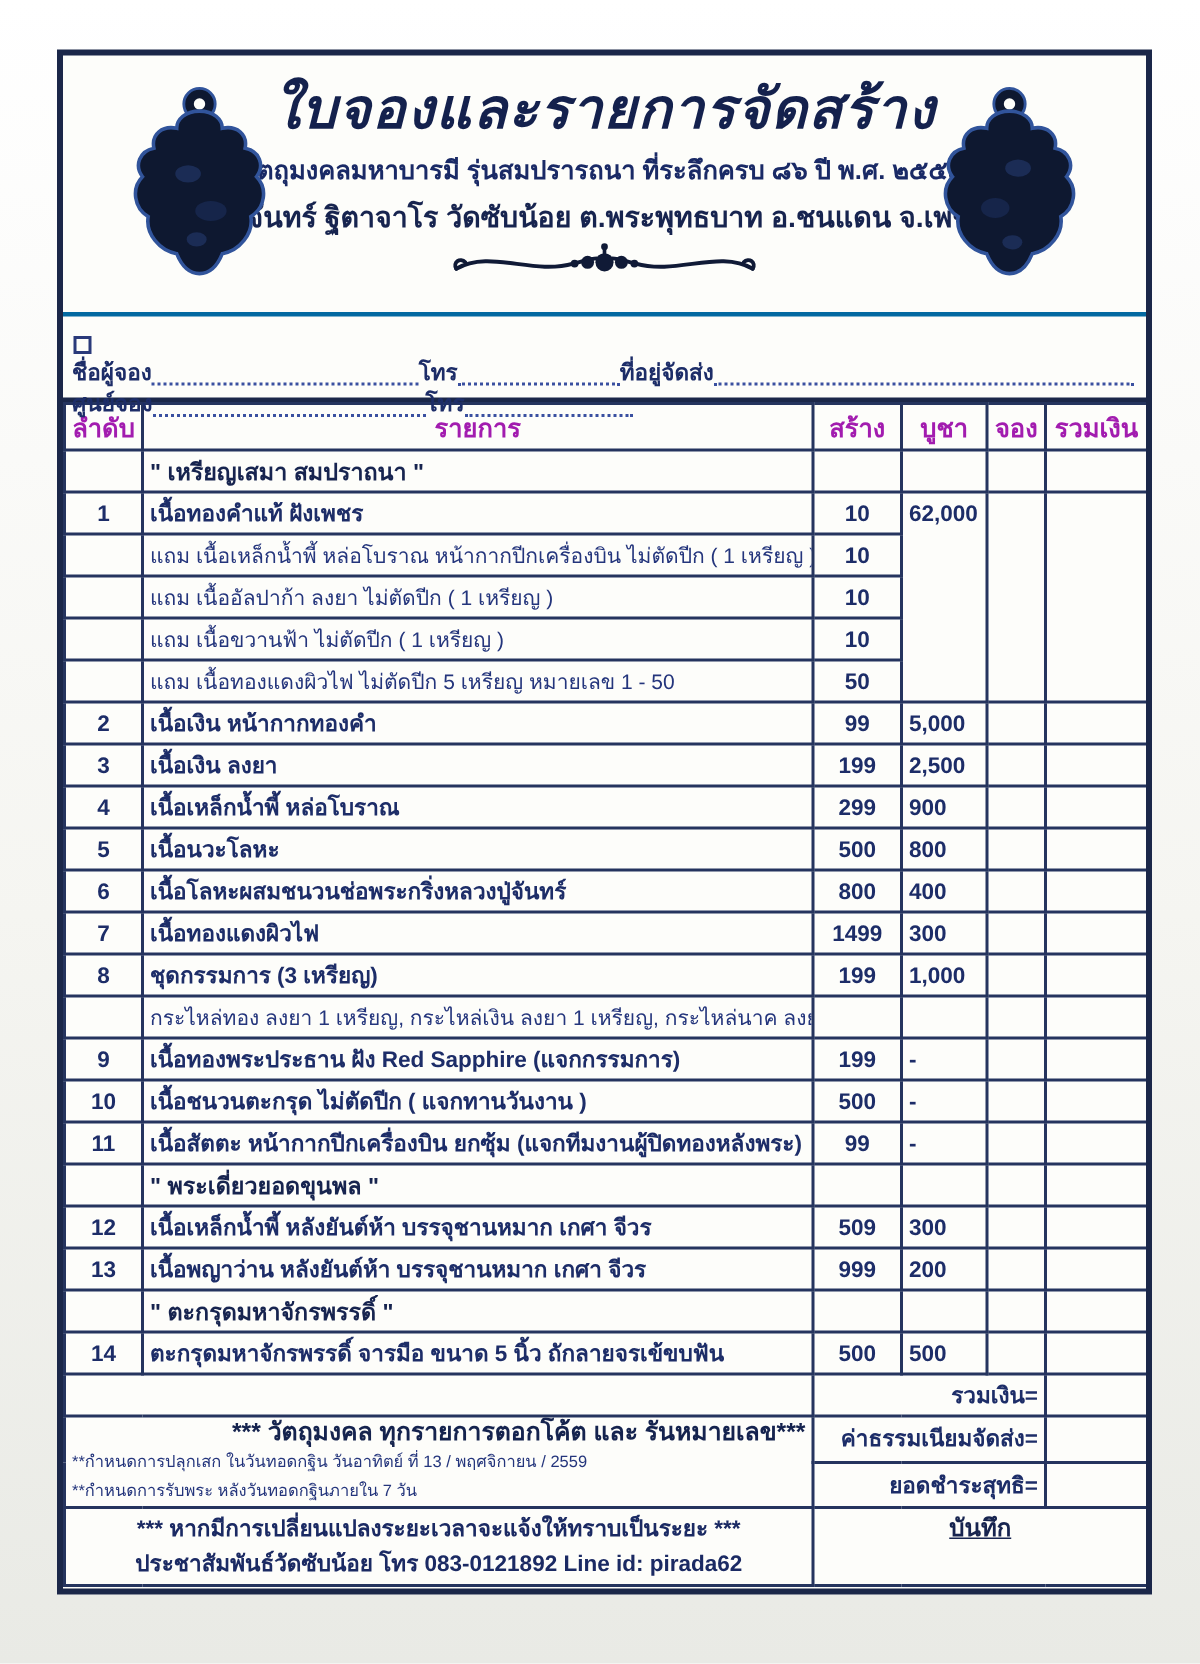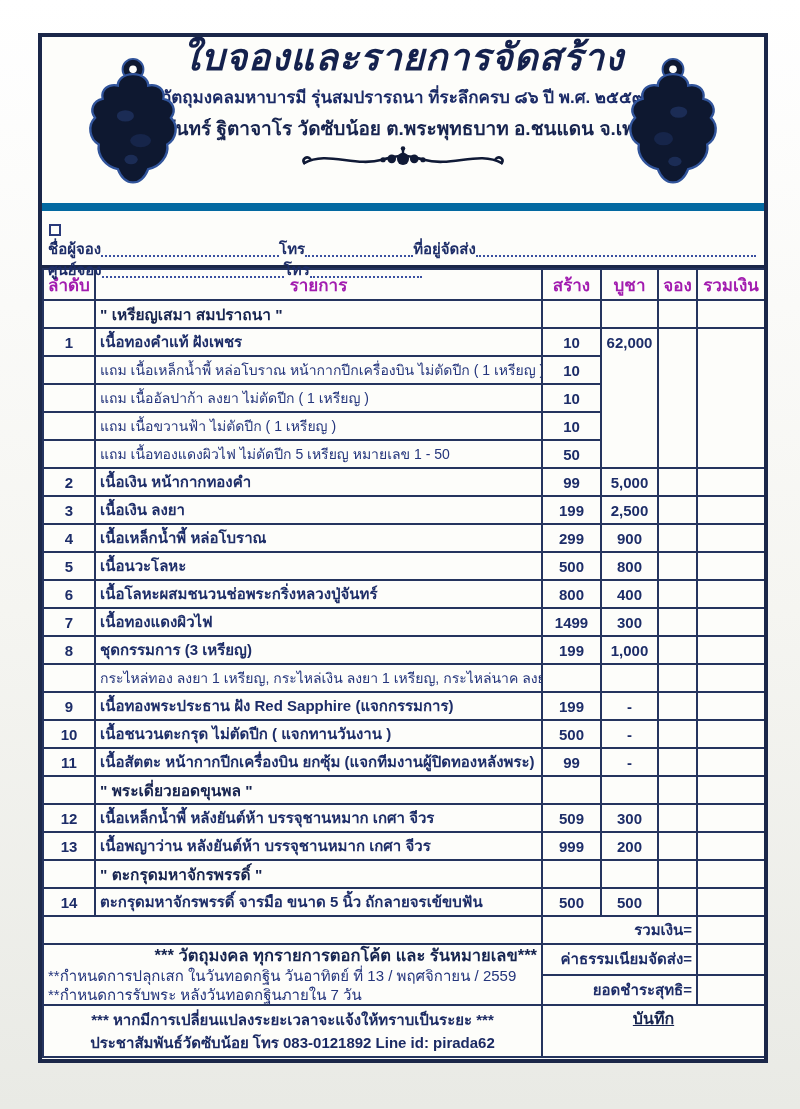--- a/index.html
+++ b/index.html
@@ -20,23 +20,23 @@
     width: 730px; height: 1030px;
     border: 4px solid #1b2749;
     background: #fdfdfa;
     overflow: hidden;
   }
 
   
   .header {
     position: relative;
     height: 174px;
-    border-bottom: 8px solid #0369a1;
+    border-bottom: 3px solid #0369a1;
     text-align: center;
-    padding-top: 2px;
+    padding-top: 18px;
   }
   .amulet { position: absolute; top: 20px; width: 118px; height: 152px; }
   .amulet.left  { left: 32px; }
   .amulet.right { right: 32px; }
 
   .doc-title {
     font-family: "Liberation Serif", serif;
     font-style: italic;
     font-weight: bold;
     font-size: 37px;
@@ -92,42 +92,42 @@
     font-weight: bold;
     color: #a21caf;
     text-align: center;
     background: #fdfdfa;
   }
   table.order tbody td { height: 28px; font-size: 15px; color: #1d2d68; }
 
   td.c-no     { text-align: center; font-weight: bold; }
   td.c-item   { text-align: left; padding-left: 7px; font-weight: bold; }
   td.c-create { text-align: center; font-weight: bold; }
-  td.c-price  { text-align: center; font-weight: bold; }
+  td.c-price  { text-align: left; font-weight: bold; }
 
   tr.section td.c-item { font-weight: bold; font-size: 15.5px; color: #17244f; }
   tr.bonus td.c-item, tr.detail td.c-item {
     font-weight: normal; font-size: 14px; color: #24357c;
   }
   
   tr.bonus td.c-price, tr.bonus td.c-reserve, tr.bonus td.c-total { border-top-style: hidden; }
 
   
   tr.sum-row td { height: 30px; }
   td.blank-left { border-left-style: hidden; }
   td.sum-label {
     text-align: right; font-weight: bold; font-size: 16px; color: #17244f;
     padding-right: 5px;
   }
   td.sum-val { background: #fdfdfa; }
   td.notes-cell {
     vertical-align: top; padding: 2px 6px; white-space: normal;
   }
   .note-bold  { text-align: right; font-weight: bold; font-size: 16.5px; color: #15234e; line-height: 21px; }
-  .note-line  { text-align: left; font-size: 15px; font-weight: normal; color: #24357c; line-height: 19px; }
+  .note-line  { text-align: left; font-size: 11px; font-weight: normal; color: #24357c; line-height: 19px; }
   td.notes2-cell { vertical-align: middle; white-space: normal; padding: 2px 6px; }
   .note-center { text-align: center; font-weight: bold; font-size: 15px; color: #1b2a63; line-height: 23px; }
   td.memo-cell { vertical-align: top; text-align: center; padding-top: 3px; }
   .memo-label { font-weight: bold; font-size: 16px; text-decoration: underline; color: #17244f; }
 </style>
 </head>
 <body>
 
 <div class="page">
   <div class="doc">

